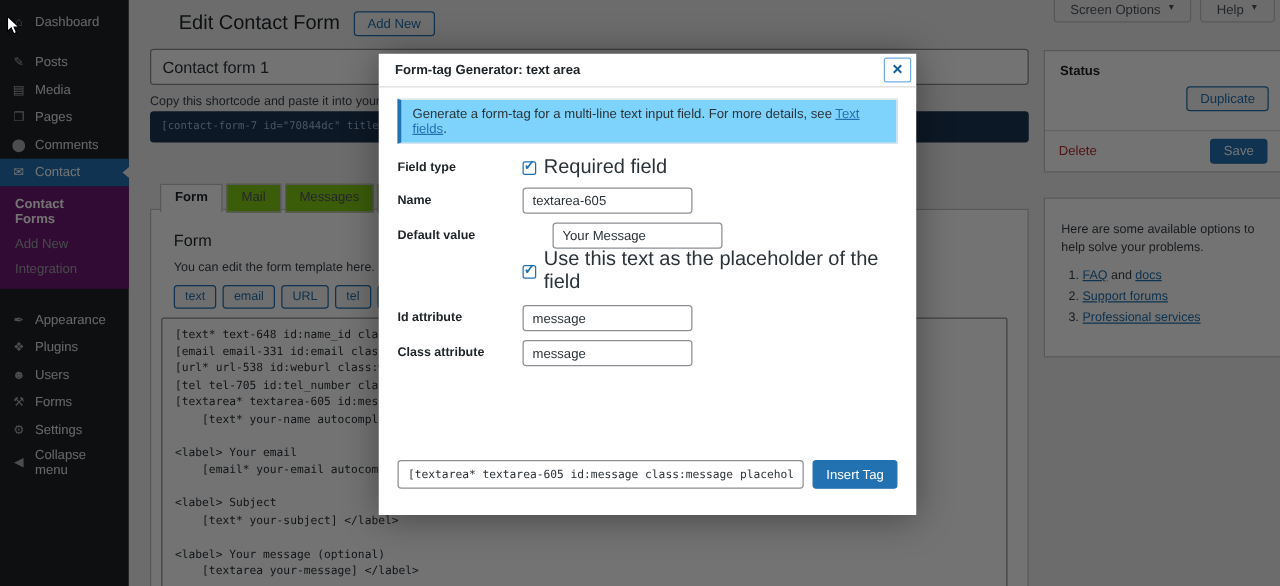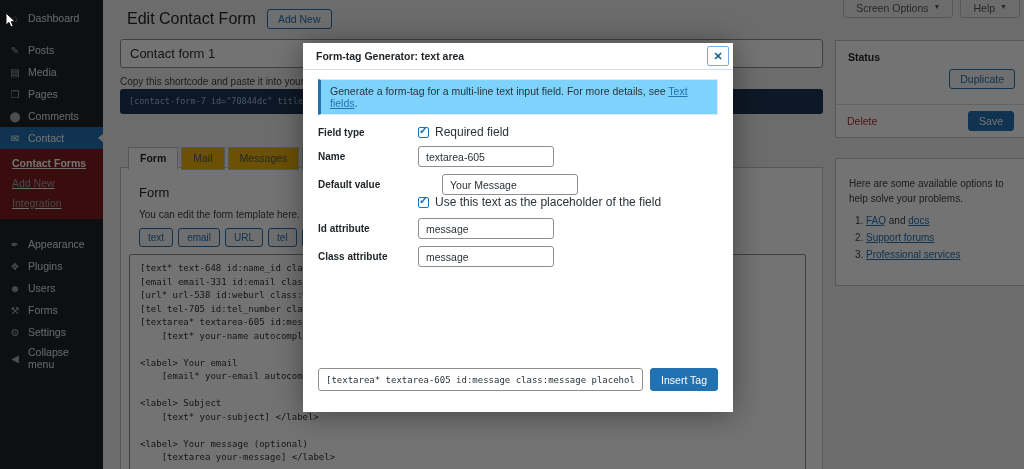--- a/index.html
+++ b/index.html
@@ -11,44 +11,44 @@
 
   
   .sidebar { position:absolute; left:0; top:0; width:103px; height:469px; background:#1d2327; color:#f0f0f1; z-index:2; }
   .menu-item { display:flex; align-items:center; gap:7px; padding:5px 9px; font-size:10.5px; color:#e2e4e7; cursor:pointer; height:22px; }
   .menu-item .mi-icon { width:12px; font-size:10px; color:#a7aaad; text-align:center; flex:0 0 12px; }
   .menu-item.first { margin-top:7px; margin-bottom:10px; }
   .menu-item.active { background:#2271b1; color:#fff; position:relative; }
   .menu-item.active .mi-icon { color:#fff; }
   .active-arrow { position:absolute; right:-1px; top:50%; margin-top:-5px; width:0; height:0;
     border-top:5px solid transparent; border-bottom:5px solid transparent; border-right:6px solid #f0f0f1; }
-  .submenu { background:#7f1d1d; padding:4px 0 6px 0;text-decoration:underline; }
+  .submenu { background:#701a75; padding:4px 12px 6px 0; }
   .submenu-item { padding:4px 9px 4px 12px; font-size:10.5px; color:#9ca2a7; cursor:pointer; }
   .submenu-item.current { color:#fff; font-weight:bold; }
   .menu-gap { height:14px; }
   .collapse-item { margin-top:4px; }
 
   
   .content { position:absolute; left:103px; top:0; right:0; height:345px; }
   .top-buttons { position:absolute; right:4px; top:-9px; display:flex; gap:7px; z-index:1; }
   .top-btn { height:27px; padding:10px 12px 0 12px; border:1px solid #c3c4c7; border-radius:0 0 3px 3px; background:#f0f0f1; font-size:10.5px; color:#50575e; display:flex; gap:5px; align-items:flex-start; cursor:pointer; }
   .top-btn .dd { font-size:7px; margin-top:1px; color:#50575e; }
 
-  .header-row { position:absolute; left:24px; top:9px; display:flex; align-items:center; gap:11px; }
+  .header-row { position:absolute; left:40px; top:9px; display:flex; align-items:center; gap:11px; }
   .page-title { font-size:16px; font-weight:500; color:#1d2327; white-space:nowrap; }
   .btn-secondary { background:#f6f7f7; border:1px solid #2271b1; color:#2271b1; border-radius:3px; padding:3px 10px; font-size:10.5px; cursor:pointer; white-space:nowrap; }
 
   .title-input { position:absolute; left:17px; top:39px; width:703px; height:29px; border:1px solid #8c8f94; border-radius:3px; background:#fff; font-size:13px; padding:0 9px; color:#2c3338; font-family:"Liberation Sans",sans-serif; }
 
   .shortcode-hint { position:absolute; left:17px; top:76px; font-size:10px; color:#3c434a; }
   .shortcode-bar { position:absolute; left:17px; top:89px; width:703px; height:25px; background:#1e3555; border-radius:3px; color:#9ebcda; font-family:"DejaVu Sans Mono","Liberation Mono",monospace; font-size:8.5px; line-height:25px; padding:0 9px; white-space:nowrap; overflow:hidden; }
 
   
   .tabs { position:absolute; left:25px; top:147px; display:flex; gap:3px; z-index:1; }
-  .tab { padding:4px 11px 5px 11px; font-size:10.5px; background:#eab308; border:1px solid #c3c4c7; color:#50575e; cursor:pointer; white-space:nowrap; }
+  .tab { padding:4px 11px 5px 11px; font-size:10.5px; background:#84cc16; border:1px solid #c3c4c7; color:#50575e; cursor:pointer; white-space:nowrap; }
   .tab.active { background:#fff; color:#1d2327; font-weight:600; border-bottom-color:#fff; }
 
   
   .panel { position:absolute; left:17px; top:167px; width:703px; height:330px; background:#fff; border:1px solid #c3c4c7; }
   .panel-title { font-size:13px; font-weight:500; margin:17px 0 0 18px; color:#1d2327; }
   .panel-hint { font-size:10px; color:#3c434a; margin:9px 18px 0 18px; }
   .tag-buttons { display:flex; gap:5px; margin:8px 18px 0 18px; }
   .tag-btn { background:#f6f7f7; border:1px solid #2271b1; color:#2271b1; border-radius:3px; padding:3px 8px; font-size:10px; cursor:pointer; }
   .template-area { position:absolute; left:8px; top:86px; width:677px; height:240px; border:1px solid #8c8f94; border-radius:2px; background:#fff; font-family:"DejaVu Sans Mono","Liberation Mono",monospace; font-size:9px; line-height:13.5px; color:#2c3338; padding:7px 10px; resize:none; overflow:hidden; white-space:pre; }
 
@@ -74,21 +74,21 @@
   .modal-title { font-size:10.5px; font-weight:bold; color:#1d2327; }
   .modal-close { position:absolute; right:4px; top:3px; width:22px; height:20px; border:1px solid #72aee6; border-radius:2px; background:#fff; color:#135e96; font-size:11px; font-weight:bold; line-height:18px; text-align:center; cursor:pointer; }
   .modal-body { flex:1; display:flex; flex-direction:column; padding:9px 15px 12px 15px; overflow:hidden; }
   .info-bar { border:1px solid #e3e8ee; border-left:3px solid #2271b1; background:#7dd3fc; padding:5px 9px; font-size:10.5px; color:#2c3338; margin-bottom:10px; }
   .info-bar a { color:#2271b1; text-decoration:underline; cursor:pointer; }
   .frow { display:flex; align-items:center; margin-bottom:7px; }
   .frow-label { flex:0 0 100px; font-size:10px; font-weight:600; color:#1d2327; }
   .frow input[type=text] { width:136px; height:21px; border:1px solid #8c8f94; border-radius:3px; font-size:10.5px; padding:0 7px; color:#2c3338; font-family:"Liberation Sans",sans-serif; }
   .cb { display:inline-block; width:11px; height:11px; border:1.5px solid #2271b1; border-radius:2px; background:#fff; position:relative; margin-right:6px; vertical-align:-2px; flex:0 0 11px; }
   .cb .tick { position:absolute; left:0px; top:-4px; font-size:11px; font-weight:bold; color:#2271b1; }
-  .cb-label { font-size:12px; color:#2c3338; }
+  .cb-label { font-size:16px; color:#2c3338; }
   .frow-check { margin:-2px 0 9px 100px; display:flex; align-items:center; }
   .modal-spacer { flex:1; }
   .tag-row { display:flex; gap:7px; margin-bottom:9px; }
   .tag-input { flex:1; height:23px; border:1px solid #8c8f94; border-radius:3px; font-family:"DejaVu Sans Mono","Liberation Mono",monospace; font-size:9px; padding:0 7px; color:#2c3338; white-space:nowrap; overflow:hidden; }
   .footnote { font-size:10px; color:#50575e; line-height:1.55; }
   .footnote b { color:#1d2327; }
 
   .cursor { position:absolute; left:5px; top:13px; z-index:40; }
 </style>
 </head>

